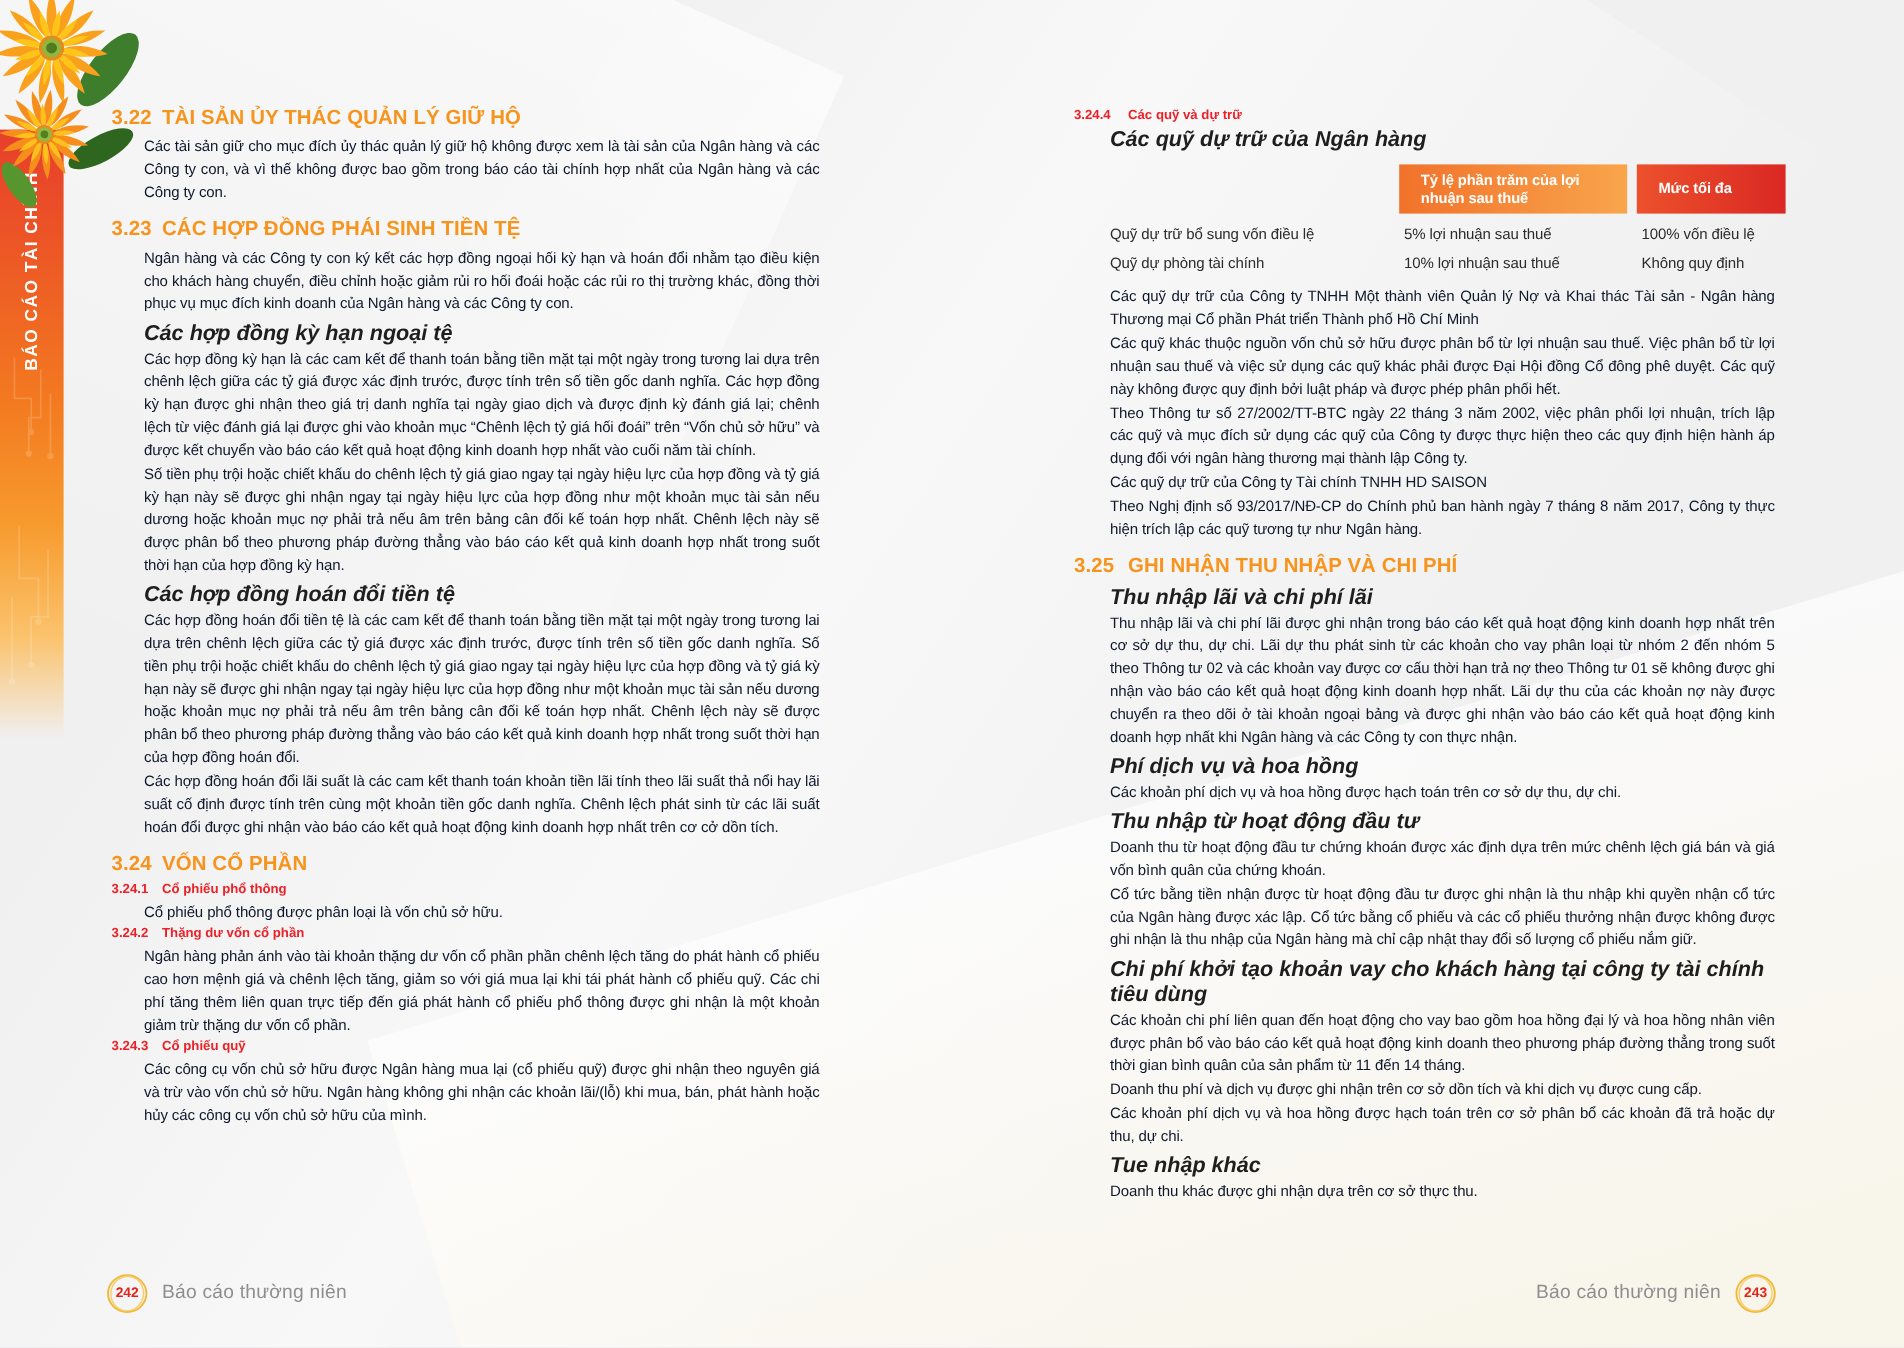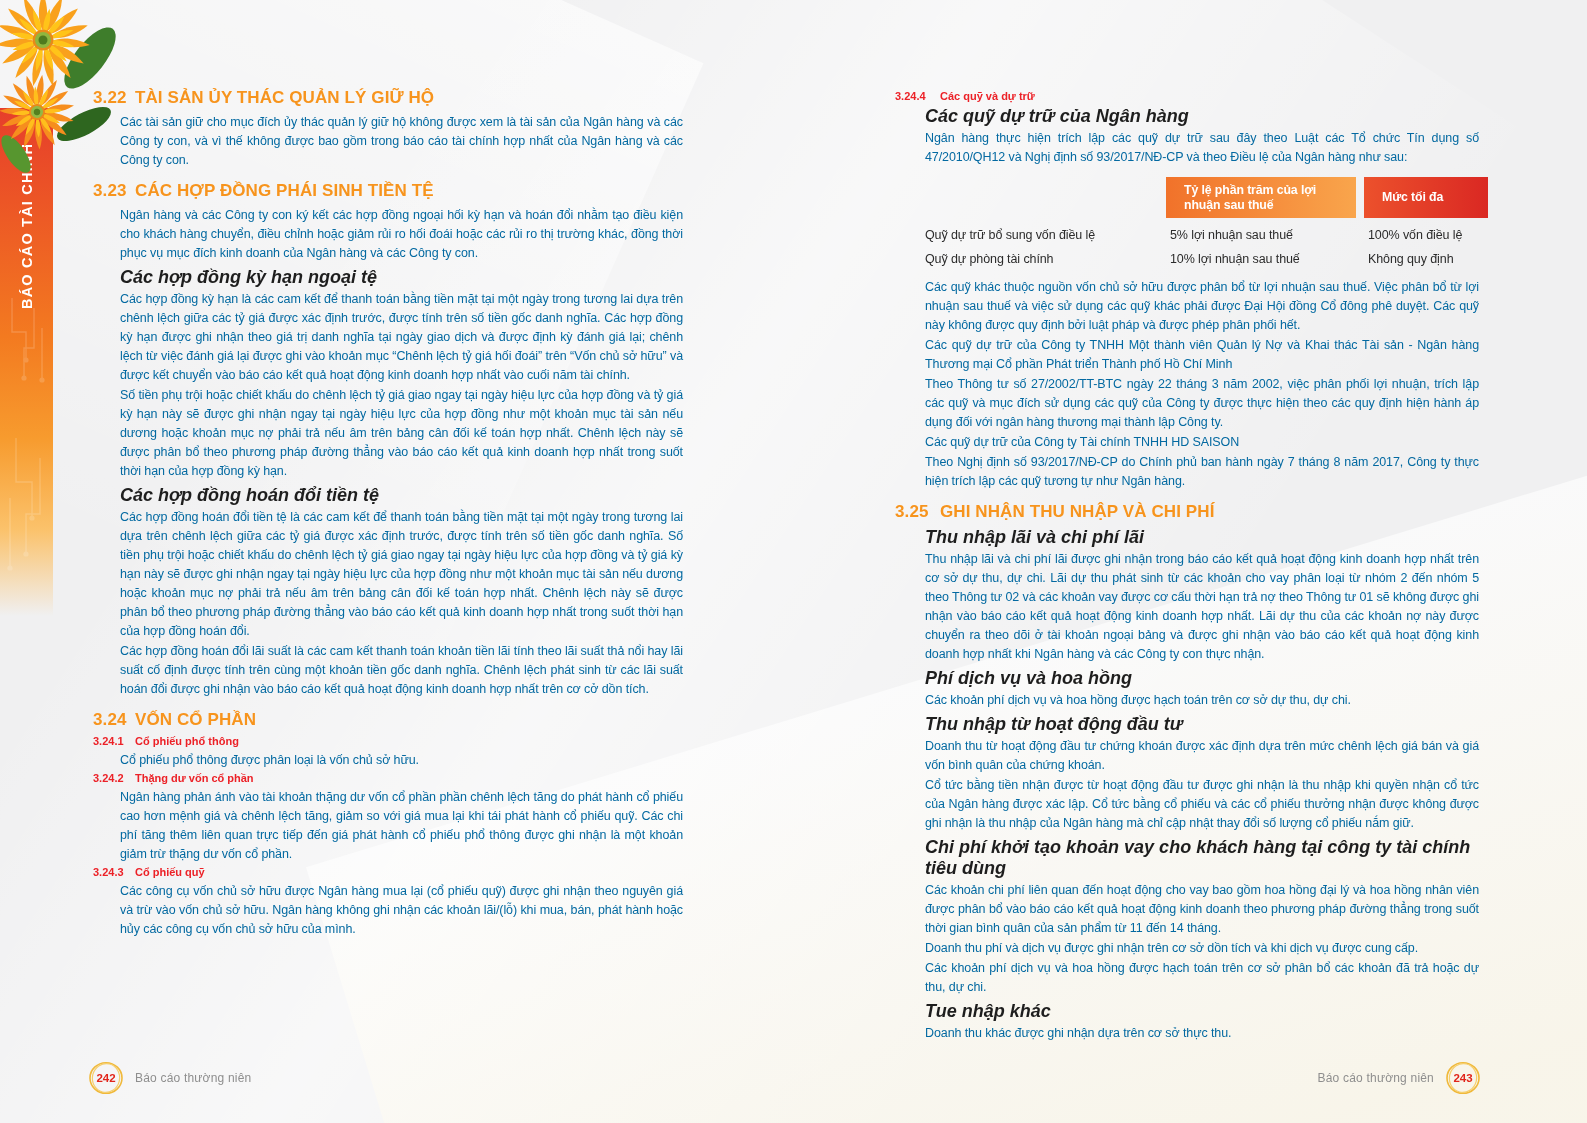--- a/index.html
+++ b/index.html
@@ -28,21 +28,21 @@
   .circuit.c1{left:4px;top:190px;}
   .circuit.c2{left:6px;top:330px;}
 
   .flowers{position:absolute;left:-4px;top:-6px;z-index:3;}
 
   
   .page{position:absolute;top:88px;z-index:1;}
   .page.left{left:93px;width:590px;}
   .page.right{left:895px;width:584px;}
 
-  .p{margin:0 0 1px 0;font-size:12.5px;line-height:19px;color:#0369a1;
+  .p{margin:0 0 1px 0;font-size:12.5px;line-height:19px;color:#0f172a;
      text-align:justify;letter-spacing:-0.1px;}
   .page.left .p{padding-left:27px;}
   .page.right .p{padding-left:30px;}
 
   .rh{font-style:italic;font-weight:bold;font-size:18px;color:#1E1E1E;margin:4px 0 2px;}
   .page.left .rh{padding-left:27px;}
   .page.right .rh{padding-left:30px;}
 
   .sec{display:flex;margin:11px 0 5px;font-weight:bold;font-size:17px;color:#F7941D;letter-spacing:.1px;}
   .sec:first-child{margin-top:0;}
@@ -60,21 +60,21 @@
   .qtable .td{padding-top:10px;color:#2B2B2B;white-space:nowrap;}
   .qtable .td.val{padding-left:4px;}
 
   
   .footer{position:absolute;top:1060px;display:flex;align-items:center;gap:11px;z-index:2;}
   .footer.f-left{left:88px;}
   .footer.f-right{right:106px;}
   .badge{position:relative;width:36px;height:36px;flex:none;}
   .badge .n{position:absolute;inset:0;display:flex;align-items:center;justify-content:center;
             color:#E1251B;font-weight:bold;font-size:11.5px;}
-  .f-label{color:#8E8E8E;font-size:12px;letter-spacing:.2px;}
+  .f-label{color:#8E8E8E;font-size:16px;letter-spacing:.2px;}
 </style>
 </head>
 <body>
 
 <div class="canvas">
 
   <div class="sw sw3"></div>
   <div class="sw sw1"></div>
   <div class="sw sw2"></div>
 
@@ -231,38 +231,37 @@
     <p class="p">Các công cụ vốn chủ sở hữu được Ngân hàng mua lại (cổ phiếu quỹ) được ghi nhận theo nguyên giá và trừ vào vốn chủ sở hữu. Ngân hàng không ghi nhận các khoản lãi/(lỗ) khi mua, bán, phát hành hoặc hủy các công cụ vốn chủ sở hữu của mình.</p>
   </div>
 
   <div class="page right">
 
     <div class="subsec">
       <span class="num">3.24.4</span>
       <span class="ttl">Các quỹ và dự trữ</span>
     </div>
     <p class="rh">Các quỹ dự trữ của Ngân hàng</p>
-    <p class="p">Ngân hàng thực hiện trích lập các quỹ dự trữ sau đây theo Luật các Tổ chức Tín dụng số 47/2010/QH12 và Nghị định số 93/2017/NĐ-CP và theo Điều lệ của Ngân hàng như sau:</p>
 
     <div class="qtable">
       <div></div>
       <div class="th orange">Tỷ lệ phần trăm của lợi nhuận sau thuế</div>
       <div class="th red">Mức tối đa</div>
 
       <div class="td">Quỹ dự trữ bổ sung vốn điều lệ</div>
       <div class="td val">5% lợi nhuận sau thuế</div>
       <div class="td val">100% vốn điều lệ</div>
 
       <div class="td">Quỹ dự phòng tài chính</div>
       <div class="td val">10% lợi nhuận sau thuế</div>
       <div class="td val">Không quy định</div>
     </div>
 
+    <p class="p">Các quỹ dự trữ của Công ty TNHH Một thành viên Quản lý Nợ và Khai thác Tài sản - Ngân hàng Thương mại Cổ phần Phát triển Thành phố Hồ Chí Minh</p>
     <p class="p">Các quỹ khác thuộc nguồn vốn chủ sở hữu được phân bổ từ lợi nhuận sau thuế. Việc phân bổ từ lợi nhuận sau thuế và việc sử dụng các quỹ khác phải được Đại Hội đồng Cổ đông phê duyệt. Các quỹ này không được quy định bởi luật pháp và được phép phân phối hết.</p>
-    <p class="p">Các quỹ dự trữ của Công ty TNHH Một thành viên Quản lý Nợ và Khai thác Tài sản - Ngân hàng Thương mại Cổ phần Phát triển Thành phố Hồ Chí Minh</p>
     <p class="p">Theo Thông tư số 27/2002/TT-BTC ngày 22 tháng 3 năm 2002, việc phân phối lợi nhuận, trích lập các quỹ và mục đích sử dụng các quỹ của Công ty được thực hiện theo các quy định hiện hành áp dụng đối với ngân hàng thương mại thành lập Công ty.</p>
     <p class="p">Các quỹ dự trữ của Công ty Tài chính TNHH HD SAISON</p>
     <p class="p">Theo Nghị định số 93/2017/NĐ-CP do Chính phủ ban hành ngày 7 tháng 8 năm 2017, Công ty thực hiện trích lập các quỹ tương tự như Ngân hàng.</p>
 
     <div class="sec">
       <span class="num">3.25</span>
       <span class="ttl">GHI NHẬN THU NHẬP VÀ CHI PHÍ</span>
     </div>
     <p class="rh">Thu nhập lãi và chi phí lãi</p>
     <p class="p">Thu nhập lãi và chi phí lãi được ghi nhận trong báo cáo kết quả hoạt động kinh doanh hợp nhất trên cơ sở dự thu, dự chi. Lãi dự thu phát sinh từ các khoản cho vay phân loại từ nhóm 2 đến nhóm 5 theo Thông tư 02 và các khoản vay được cơ cấu thời hạn trả nợ theo Thông tư 01 sẽ không được ghi nhận vào báo cáo kết quả hoạt động kinh doanh hợp nhất. Lãi dự thu của các khoản nợ này được chuyển ra theo dõi ở tài khoản ngoại bảng và được ghi nhận vào báo cáo kết quả hoạt động kinh doanh hợp nhất khi Ngân hàng và các Công ty con thực nhận.</p>

